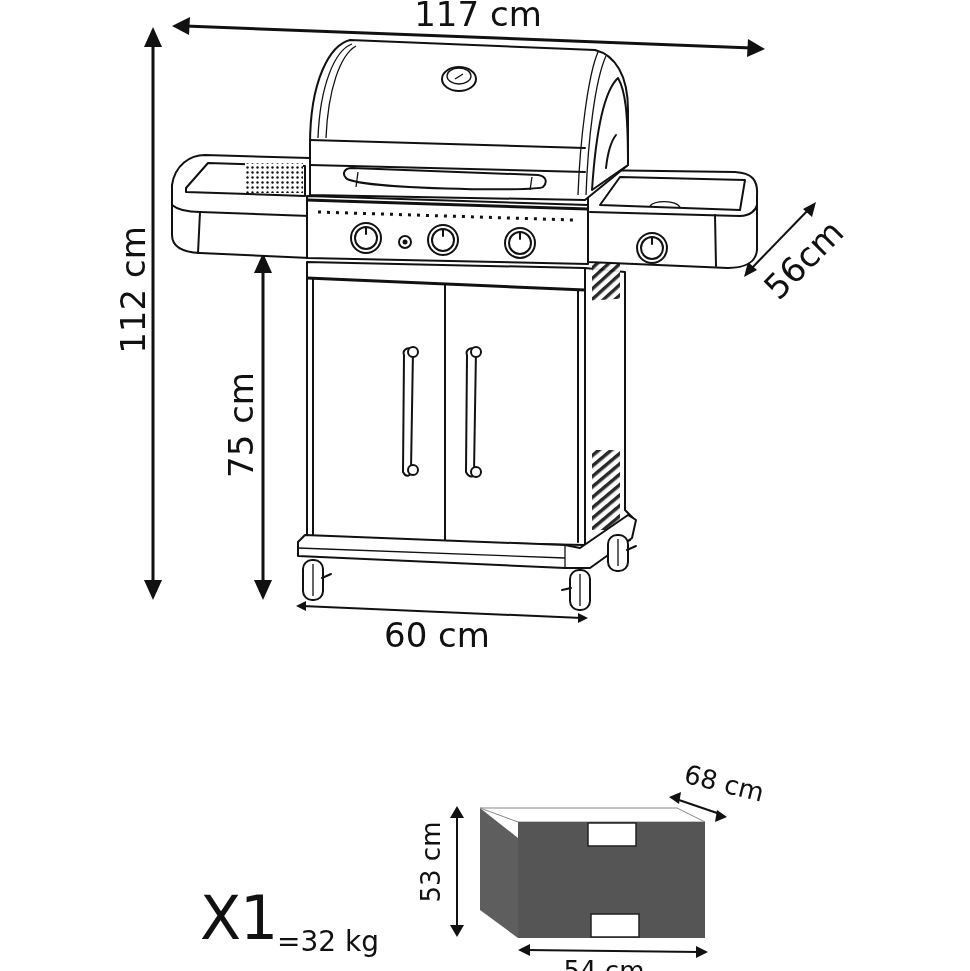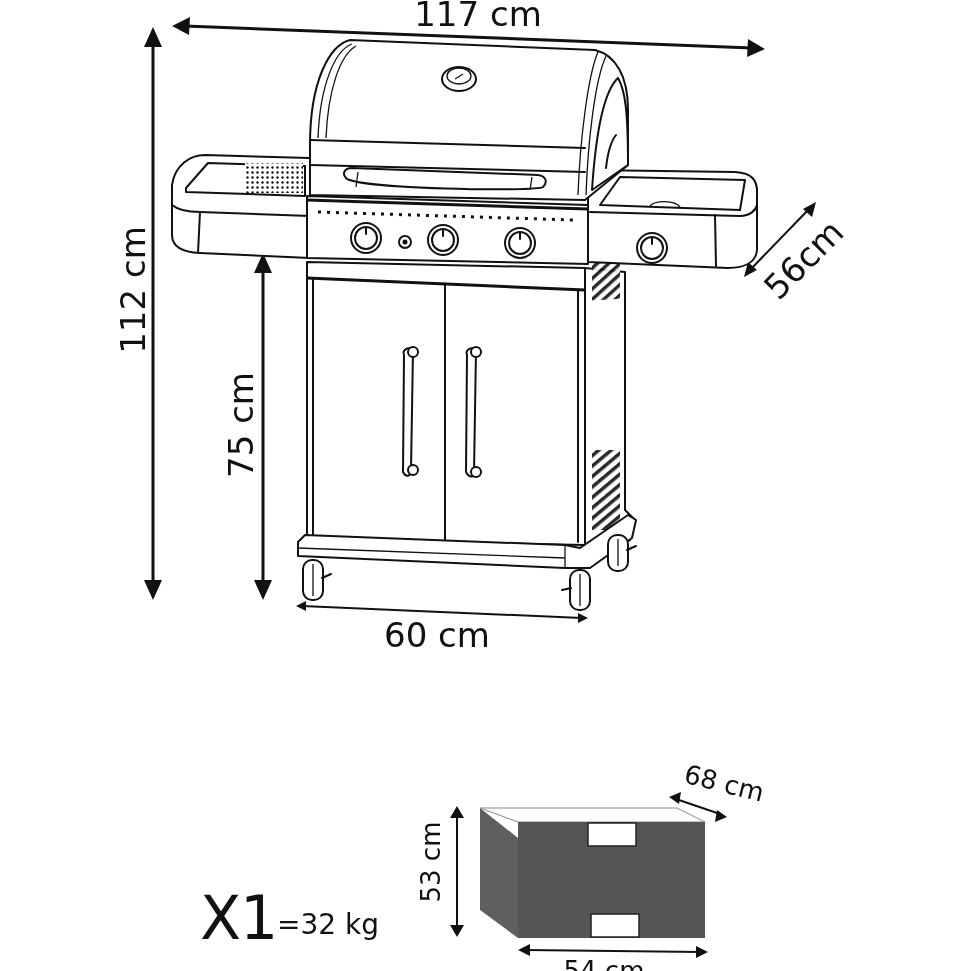--- a/index.html
+++ b/index.html
@@ -9,21 +9,21 @@
   .dim-label { font-family: "DejaVu Sans", sans-serif; fill: #111; }
   .ln { fill: none; stroke: #111; stroke-width: 2; stroke-linejoin: round; stroke-linecap: round; }
   .ln-thin { fill: none; stroke: #111; stroke-width: 1.3; }
   .ln-thick { fill: none; stroke: #111; stroke-width: 3; }
   .fill-w { fill: #fff; stroke: #111; stroke-width: 2; stroke-linejoin: round; }
   .arrow { stroke: #111; stroke-width: 3; fill: none; }
   .arrow-thin { stroke: #111; stroke-width: 2; fill: none; }
   .head { fill: #111; }
   .qty { position: absolute; left: 200px; top: 888px; font-family: "DejaVu Sans", sans-serif; }
   .qty-x { font-size: 60px; line-height: 60px; letter-spacing: -1px; }
-  .qty-w { font-size: 28px; position: absolute; left: 77px; top: 20px; white-space: nowrap; }
+  .qty-w { font-size: 28px; position: absolute; left: 77px; top: 37px; white-space: nowrap; }
 </style>
 </head>
 <body>
 
 <svg width="970" height="971" viewBox="0 0 970 971">
   <defs>
     <pattern id="mesh" width="5" height="5" patternUnits="userSpaceOnUse">
       <rect width="5" height="5" fill="#fff"></rect>
       <circle cx="2.5" cy="2.5" r="1.2" fill="#111"></circle>
     </pattern>

